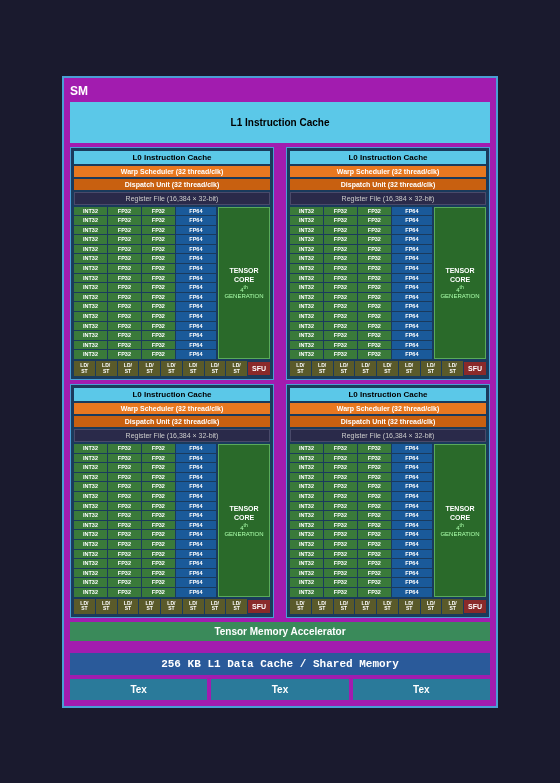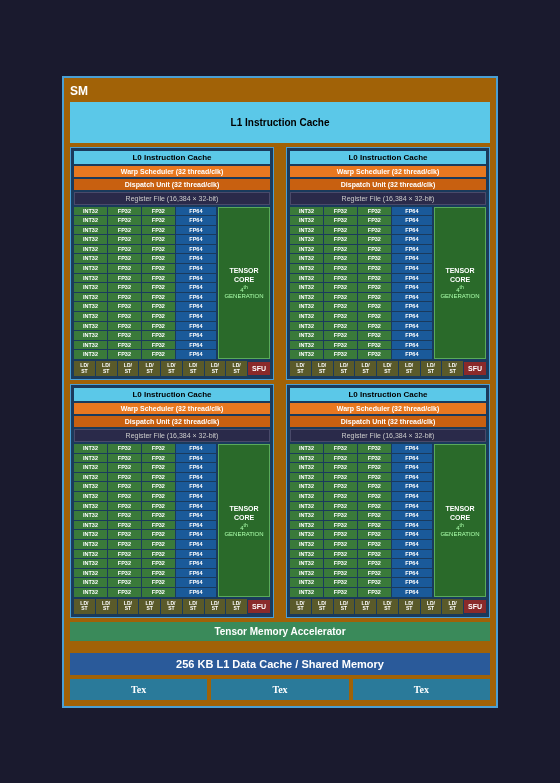--- a/index.html
+++ b/index.html
@@ -6,21 +6,21 @@
     body {
       background: #1a1a2e;
       display: flex;
       justify-content: center;
       align-items: center;
       min-height: 100vh;
       font-family: Arial, sans-serif;
     }
     .sm-container {
       width: 436px;
-      background: #a16207;
+      background: #a21caf;
       border: 2px solid #4a9fd4;
       padding: 6px;
     }
     .sm-title {
       color: white;
       font-weight: bold;
       font-size: 12px;
       margin-bottom: 4px;
     }
     .l1-cache {
@@ -190,25 +190,25 @@
       margin-bottom: 12px;
     }
     .l1-data-cache {
       background: #2a5a9a;
       text-align: center;
       font-size: 11px;
       font-weight: bold;
       color: white;
       padding: 5px;
       margin-bottom: 4px;
+      font-family: Liberation Mono, monospace;
     }
     .tex-row {
       display: flex;
       gap: 4px;
-      font-family: Liberation Serif, serif;
     }
     .tex-box {
       flex: 1;
       background: #2a7a9a;
       text-align: center;
       font-size: 10px;
       font-weight: bold;
       color: white;
       padding: 5px;
     }

